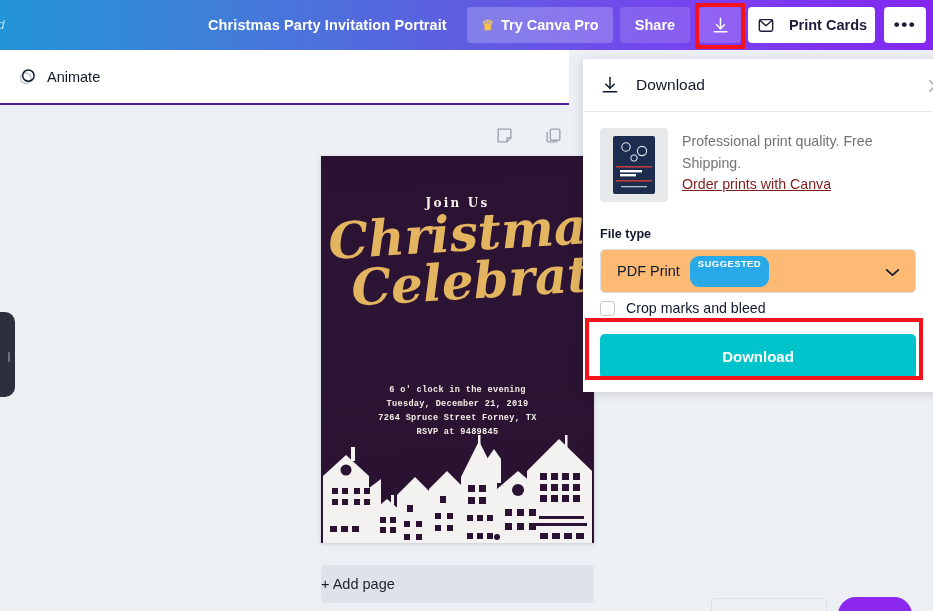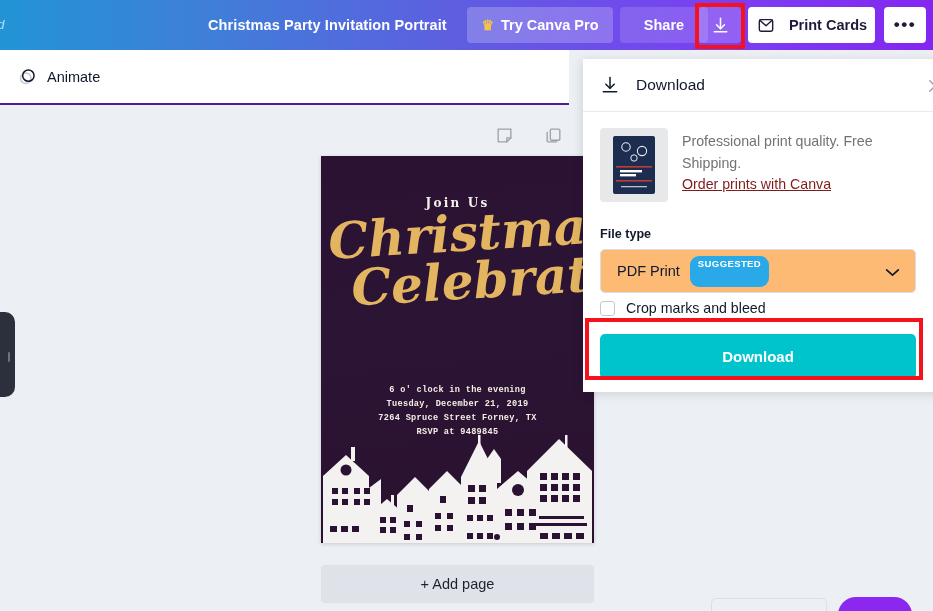--- a/index.html
+++ b/index.html
@@ -33,21 +33,21 @@
     display: flex; align-items: center; justify-content: center;
     border-radius: 4px; cursor: pointer;
     font-size: 14.5px; font-weight: 700;
   }
   .btn-pro {
     left: 467px; width: 146px;
     background: rgba(255,255,255,.22); color: #fff;
     gap: 7px;
   }
   .crown { font-size: 14px; color: #f5c24a; line-height: 1; }
-  .btn-share { left: 620px; width: 88px; background: rgba(255,255,255,.14); color: #fff; }
+  .btn-share { left: 620px; width: 70px; background: rgba(255,255,255,.14); color: #fff; }
   .btn-dl {
     left: 699px; width: 42px; background: rgba(255,255,255,.18); color: #fff;
   }
   .btn-print {
     left: 748px; width: 127px; background: #fff; color: #1d1b3a; gap: 13px;
   }
   .btn-more {
     left: 884px; width: 42px; background: #fff; color: #1d1b3a;
     font-size: 17px; letter-spacing: 1.5px; font-weight: 700;
   }
@@ -122,21 +122,21 @@
     font-family: Liberation Mono, monospace;
     font-size: 8.6px; font-weight: 700; line-height: 1.62;
     letter-spacing: .3px; color: #f4eee6;
   }
   .village { position: absolute; left: 0; bottom: 0; width: 273px; height: 110px; }
 
   .add-page {
     position: absolute; left: 321px; top: 565px;
     width: 273px; height: 38px;
     background: #dfe3e9; border-radius: 4px;
-    display: flex; align-items: center; justify-content: center;
+    display: flex; align-items: center; justify-content: flex-start;
     font-size: 14.5px; color: #1c2230; cursor: pointer;
   }
 
   
   .zoom-box {
     position: absolute; left: 711px; top: 598px;
     width: 116px; height: 34px;
     background: #eceff3; border: 1px solid #dcdfe5; border-radius: 5px;
   }
   .purple-pill {

